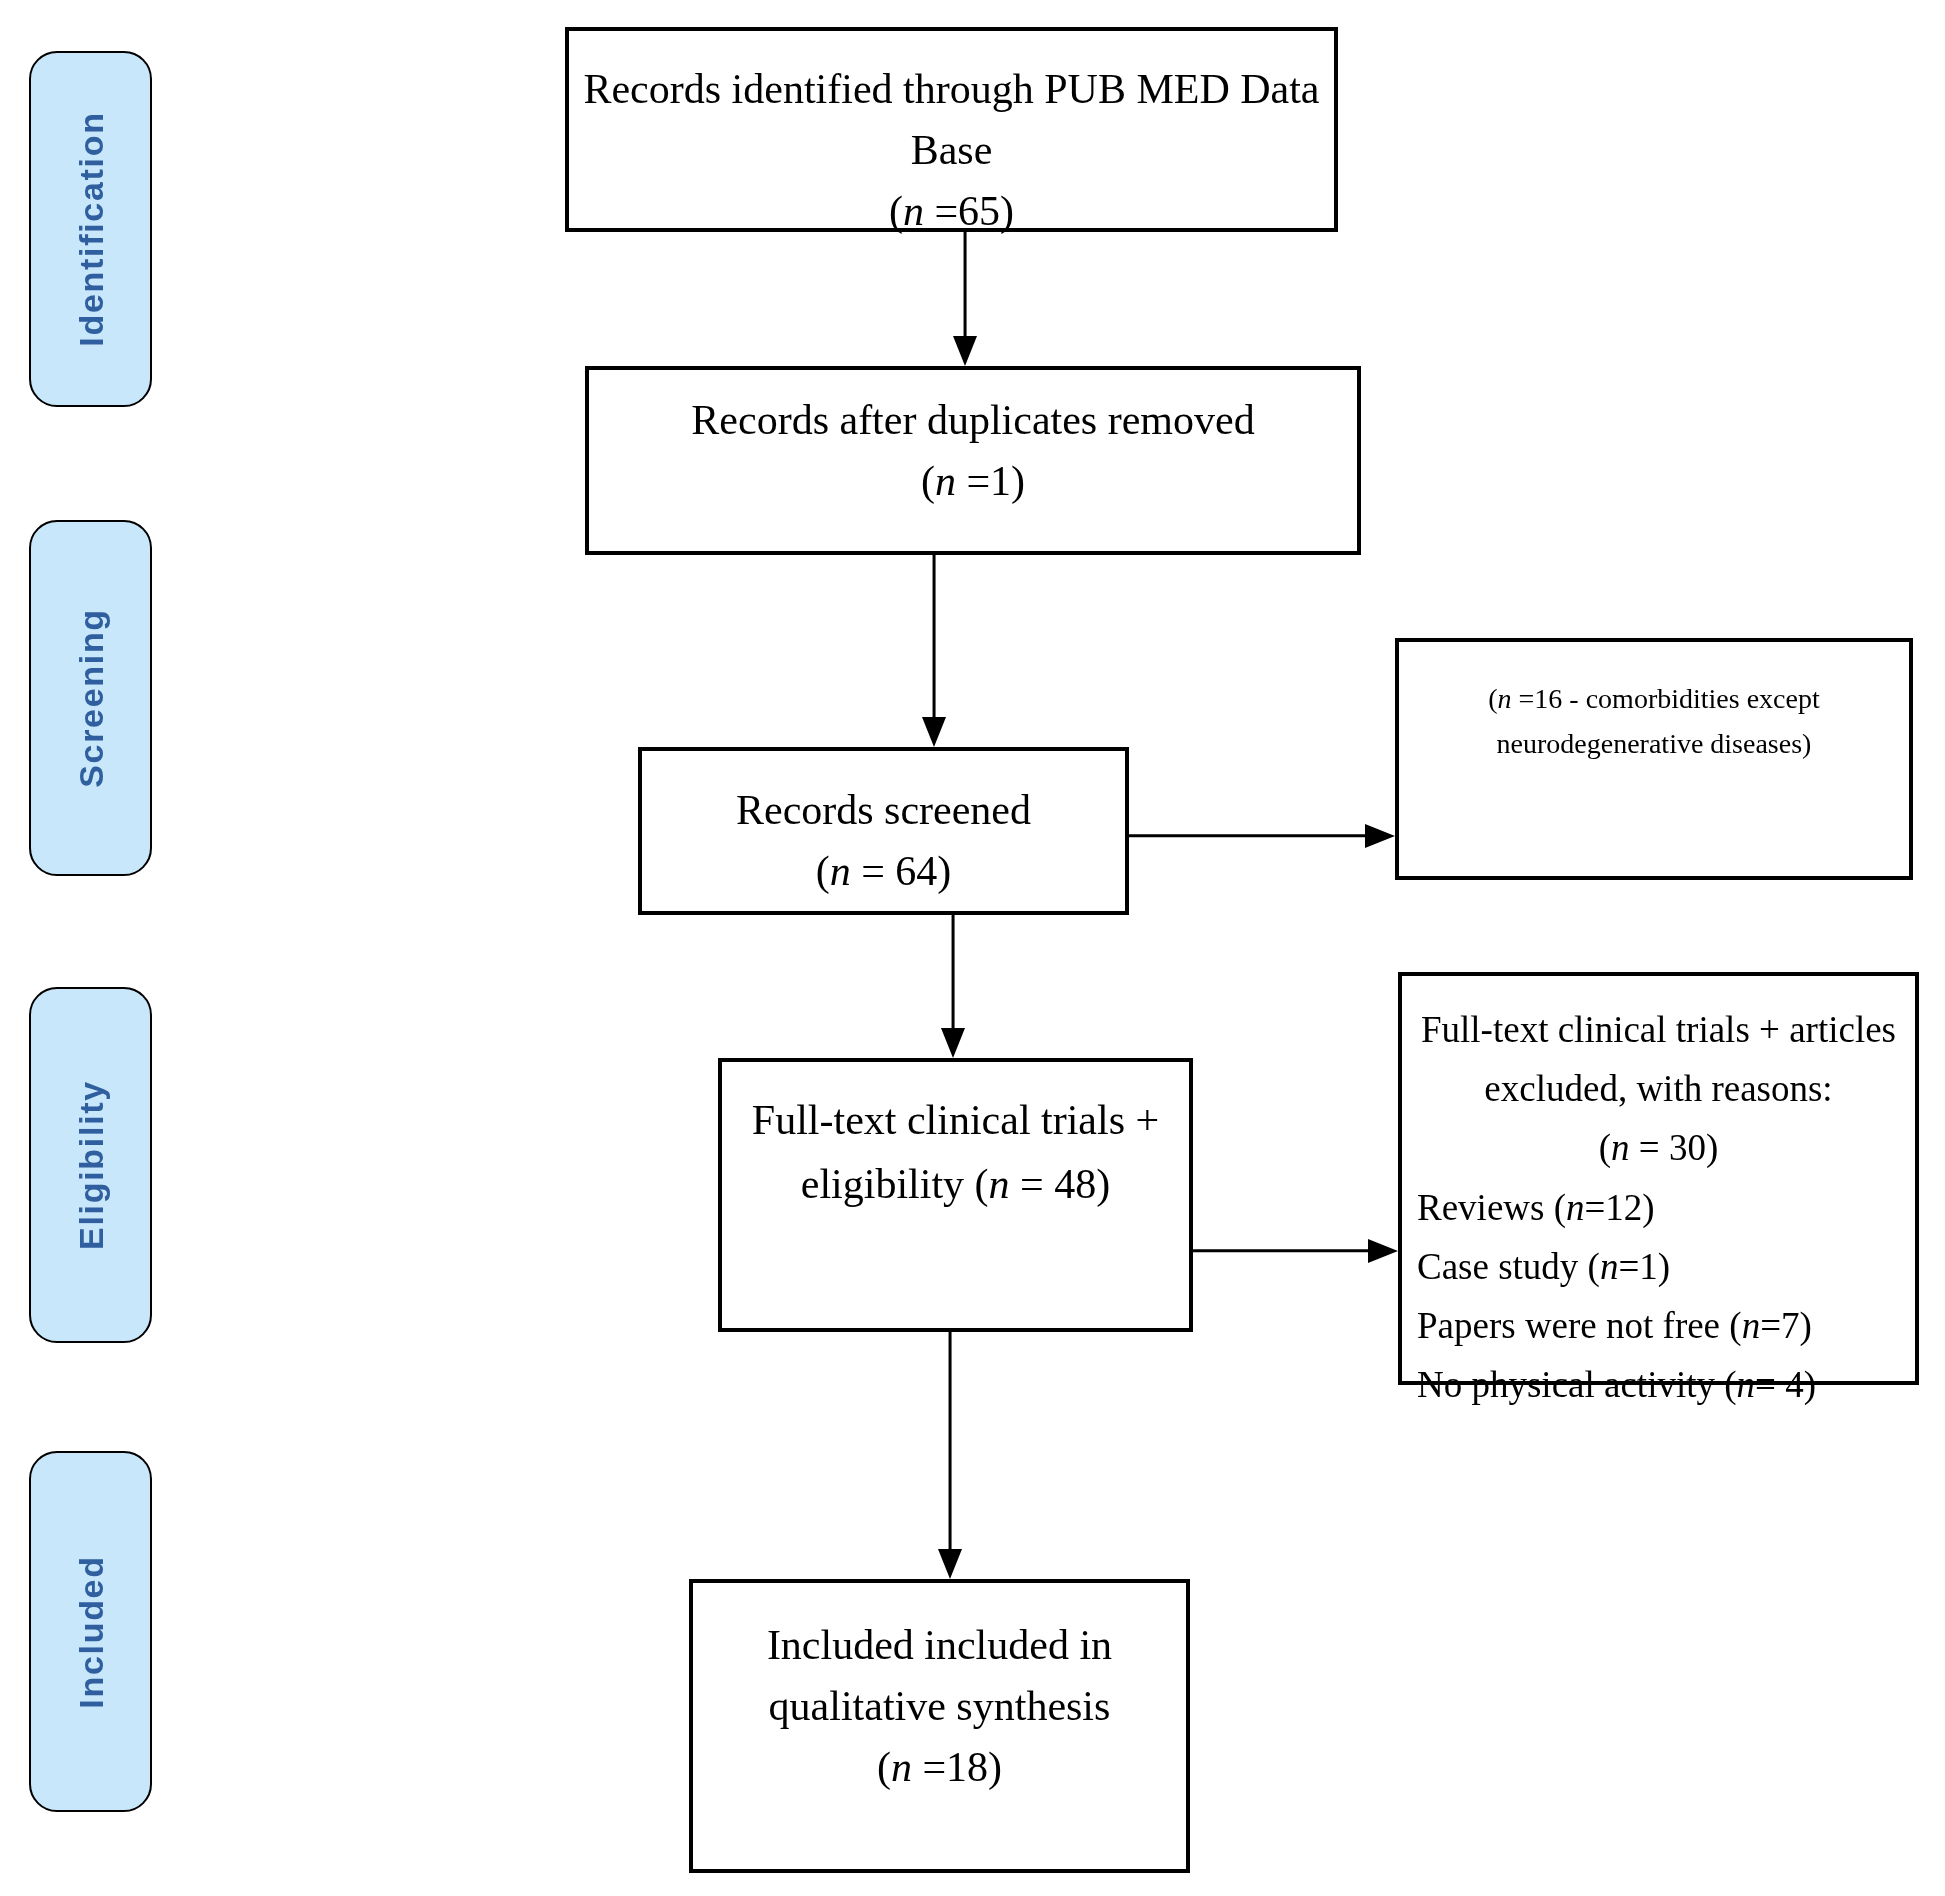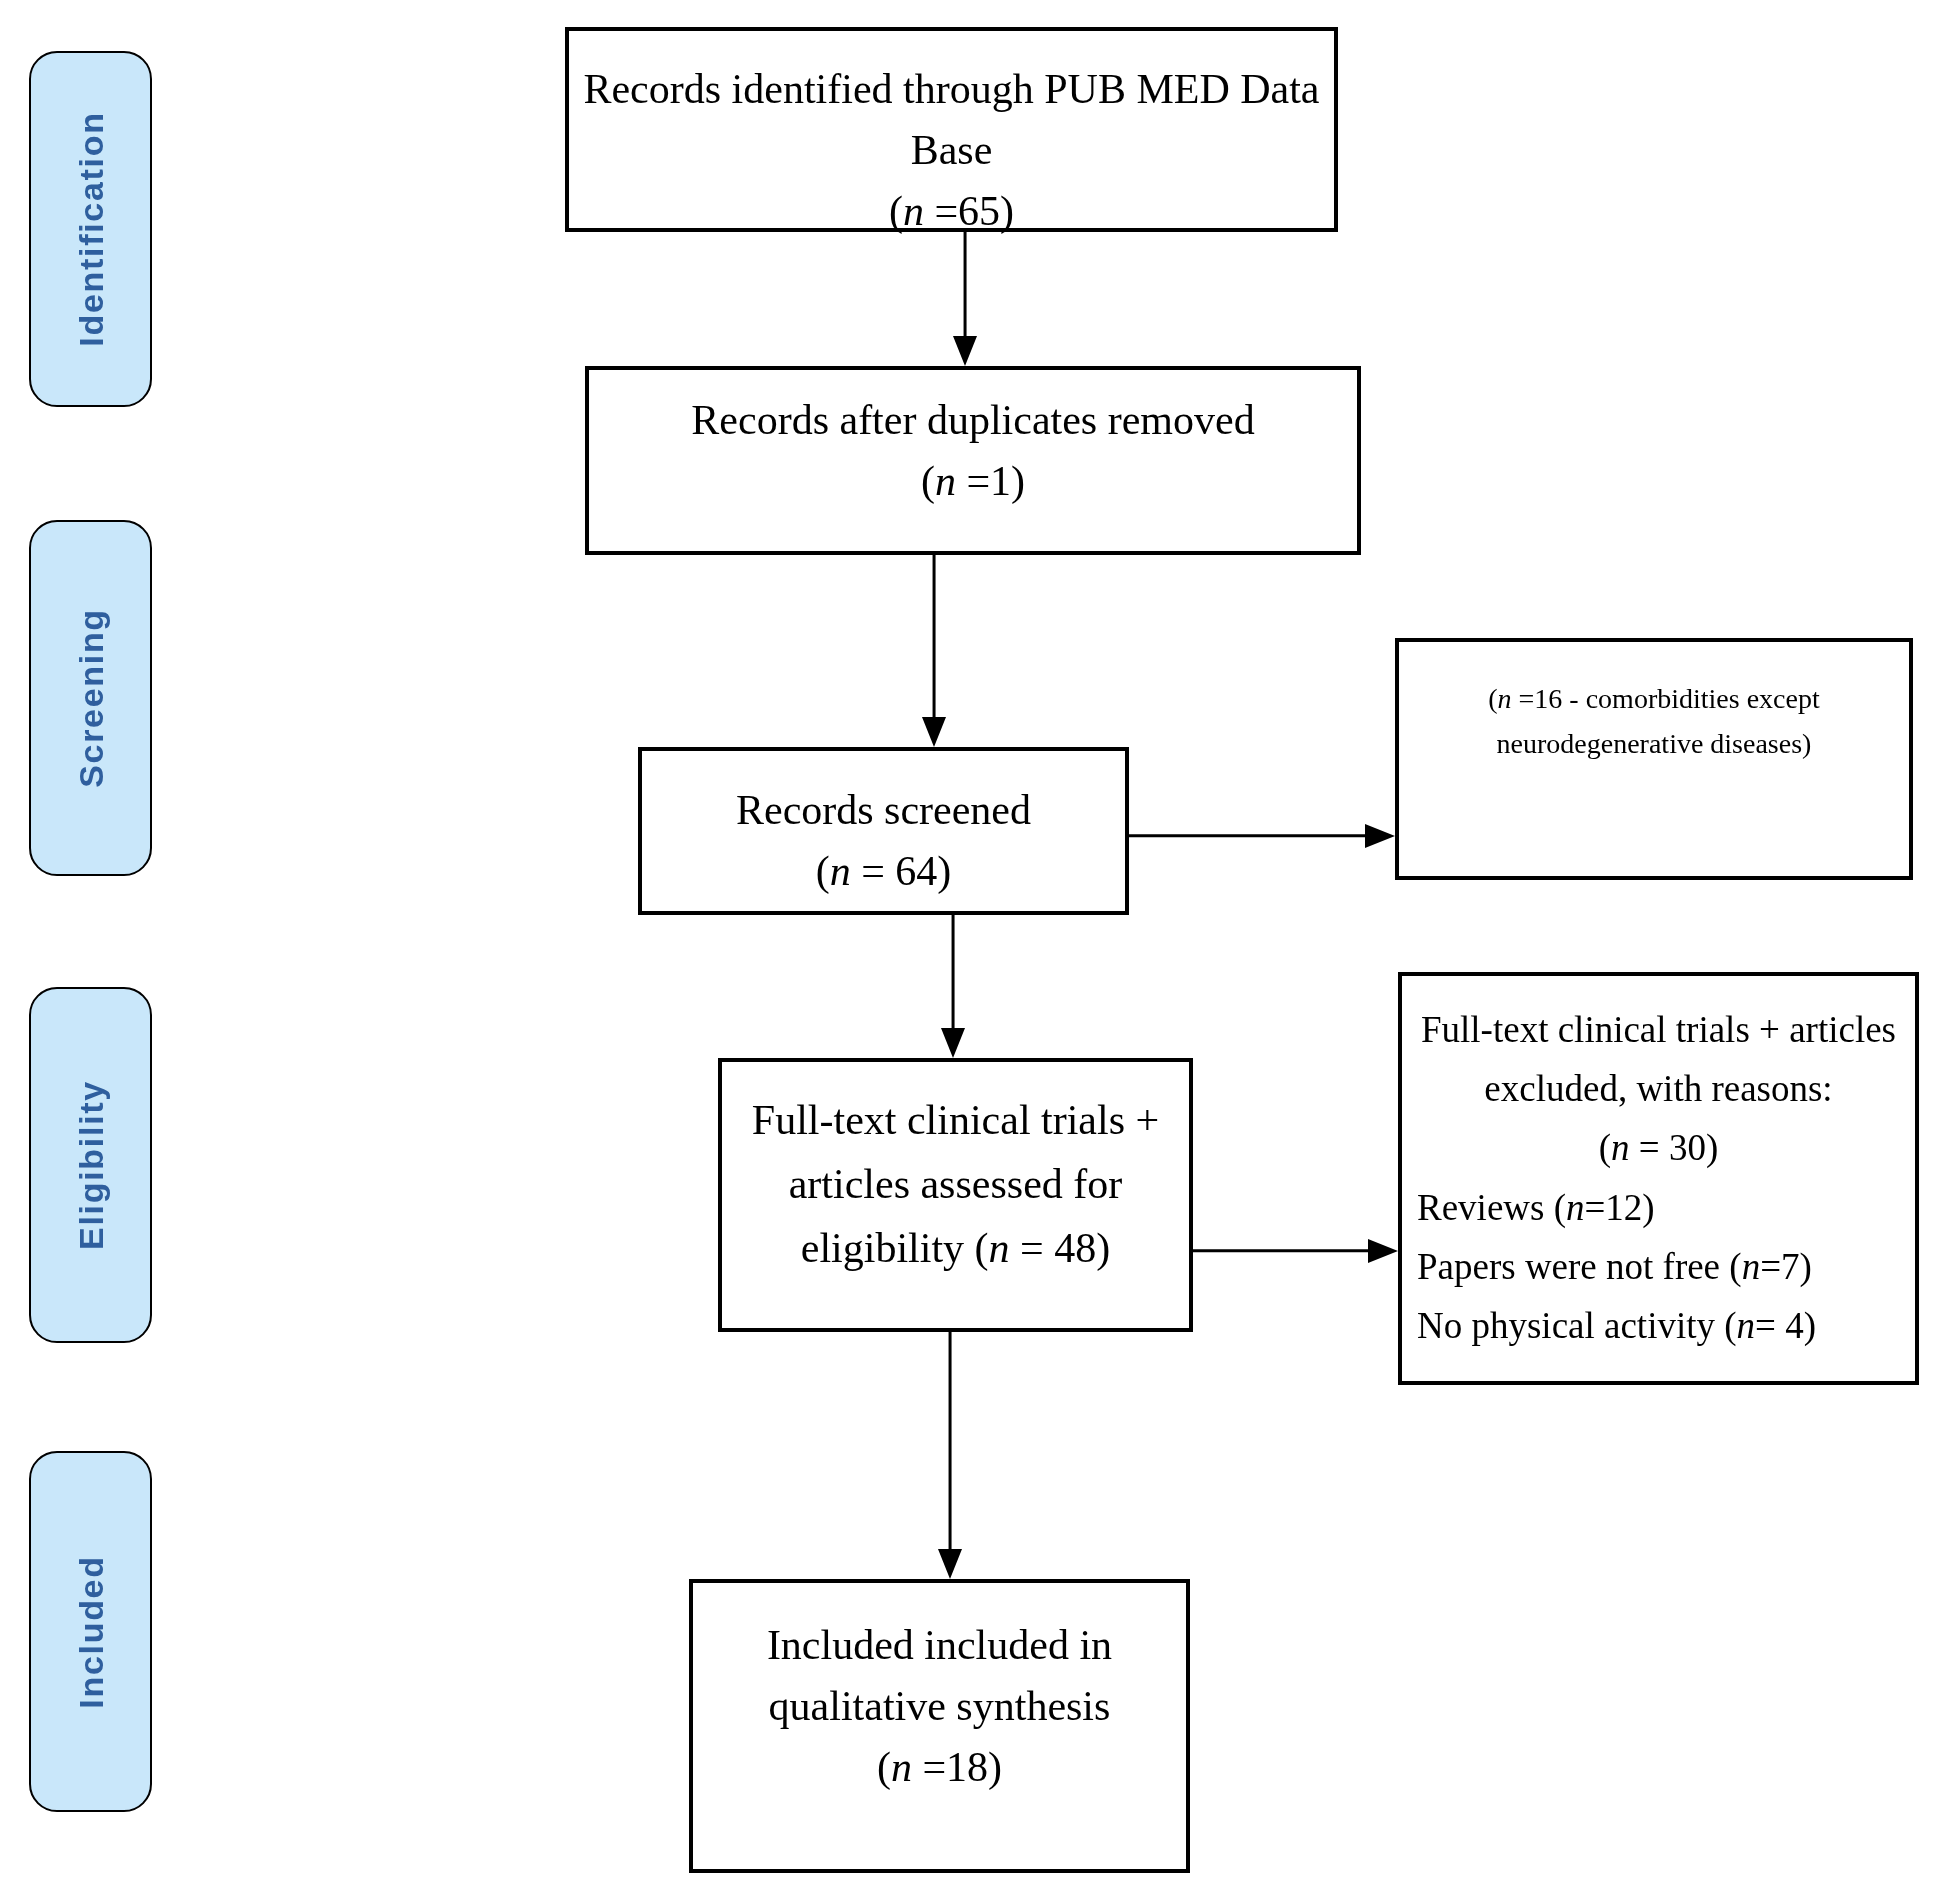--- a/index.html
+++ b/index.html
@@ -153,33 +153,33 @@
   <div class="fbox box-excluded-records">
     <div class="content">
         <div class="line">(<i>n</i> =16 - comorbidities except</div>
         <div class="line">neurodegenerative diseases)</div>
       </div>
   </div>
 
   <div class="fbox box-assessed">
     <div class="content">
         <div class="line">Full-text clinical trials +</div>
-        <div class="line">articles assessed for</div>
         <div class="line">eligibility (<i>n</i> = 48)</div>
       </div>
   </div>
 
   <div class="fbox box-excluded-fulltext">
     <div class="content centered">
         <div class="line">Full-text clinical trials + articles</div>
         <div class="line">excluded, with reasons:</div>
         <div class="line">(<i>n</i> = 30)</div>
       </div>
     <div class="content leftlist">
         <div class="line">Reviews (<i>n</i>=12)</div>
+        <div class="line">Case study (<i>n</i>=1)</div>
         <div class="line">Papers were not free (<i>n</i>=7)</div>
         <div class="line">No physical activity (<i>n</i>= 4)</div>
       </div>
   </div>
 
   <div class="fbox box-included-studies">
     <div class="content">
         <div class="line">Included included in</div>
         <div class="line">qualitative synthesis</div>
         <div class="line">(<i>n</i> =18)</div>

